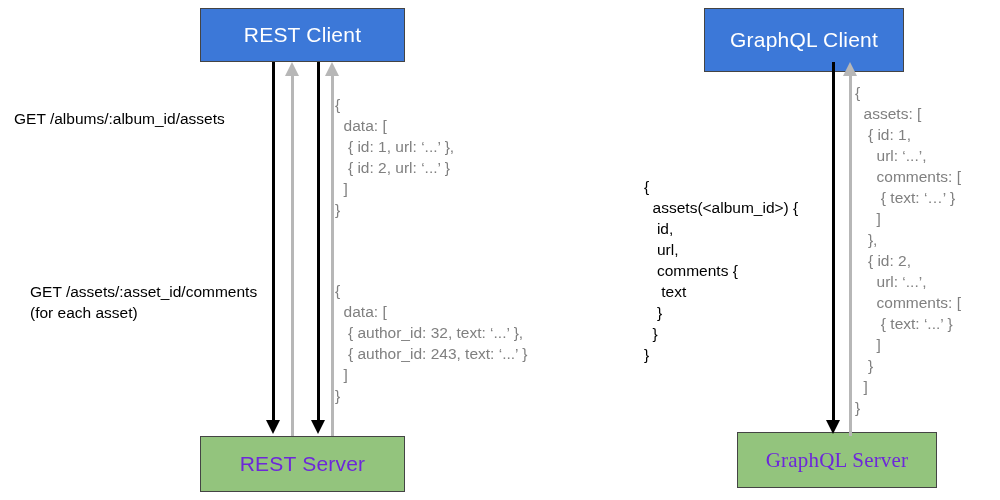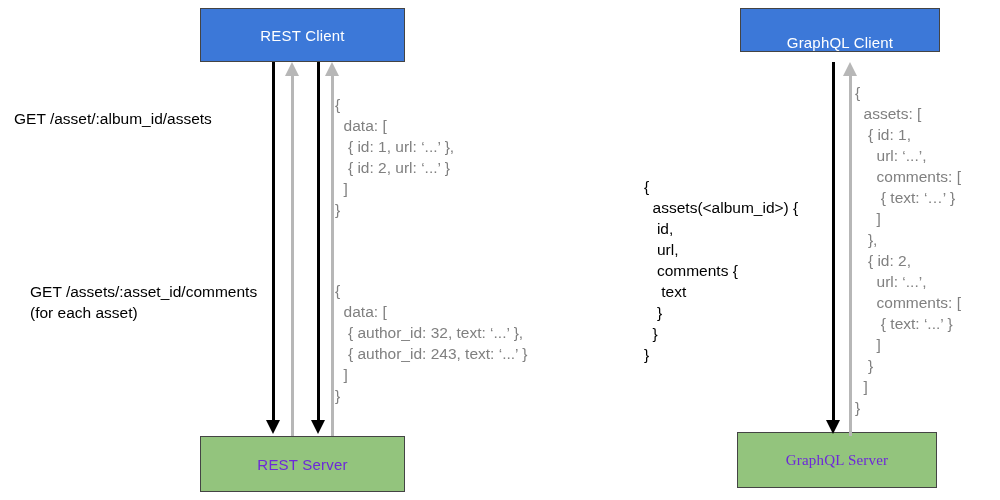--- a/index.html
+++ b/index.html
@@ -15,34 +15,34 @@
     font-family: "Liberation Sans", sans-serif;
     overflow: hidden;
   }
   .node-box {
     position: absolute;
     box-sizing: border-box;
     border: 1px solid #444444;
     display: flex;
     align-items: center;
     justify-content: center;
-    font-size: 15px;
+    font-size: 21px;
     letter-spacing: 0.2px;
   }
   .node-client {
     background: #3c78d8;
     color: #ffffff;
   }
   .node-server {
     background: #93c47d;
     color: #6d28d9;
   }
   #rest-client   { left: 200px; top: 8px;   width: 205px; height: 54px; }
   #rest-server   { left: 200px; top: 436px; width: 205px; height: 56px; }
-  #gql-client    { left: 740px; top: 8px;   width: 200px; height: 44px; align-items: flex-end; }
+  #gql-client    { left: 704px; top: 8px;   width: 200px; height: 64px; }
   #gql-server    { left: 737px; top: 432px; width: 200px; height: 56px; font-family: Liberation Serif, serif; }
 
   
   .vline {
     position: absolute;
     width: 0;
     box-sizing: border-box;
   }
   .vline.down { border-left: 3px solid #000000; }
   .vline.up   { border-left: 3px solid #b7b7b7; }
@@ -98,21 +98,21 @@
 
   <div class="vline up" style="left:291px; top:72px; height:364px;"></div>
   <div class="arrowhead up-head" style="left:285px; top:62px;"></div>
 
   <div class="vline down" style="left:317px; top:62px; height:362px;"></div>
   <div class="arrowhead down-head" style="left:311px; top:420px;"></div>
 
   <div class="vline up" style="left:331px; top:72px; height:364px;"></div>
   <div class="arrowhead up-head" style="left:325px; top:62px;"></div>
 
-  <div class="txt txt-black" id="req-label-1">GET /asset/:album_id/assets</div>
+  <div class="txt txt-black" id="req-label-1">GET /albums/:album_id/assets</div>
 
   <div class="txt txt-black" id="req-label-2">GET /assets/:asset_id/comments
 (for each asset)</div>
 
   <div class="txt txt-gray" id="resp-block-1">{
   data: [
    { id: 1, url: ‘...’ },
    { id: 2, url: ‘...’ }
   ]
 }</div>

